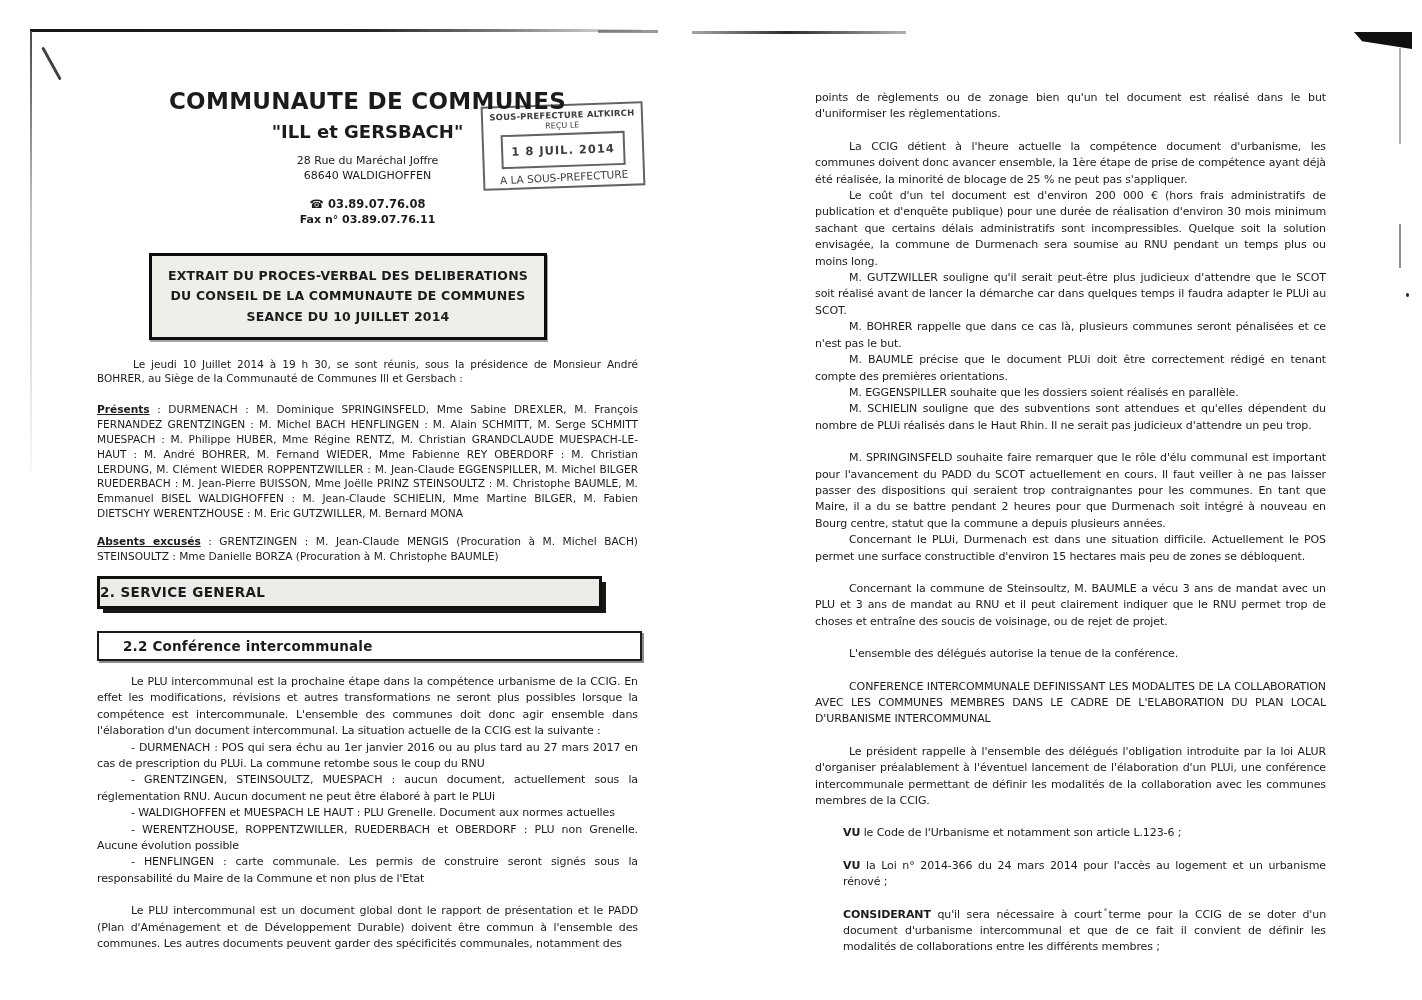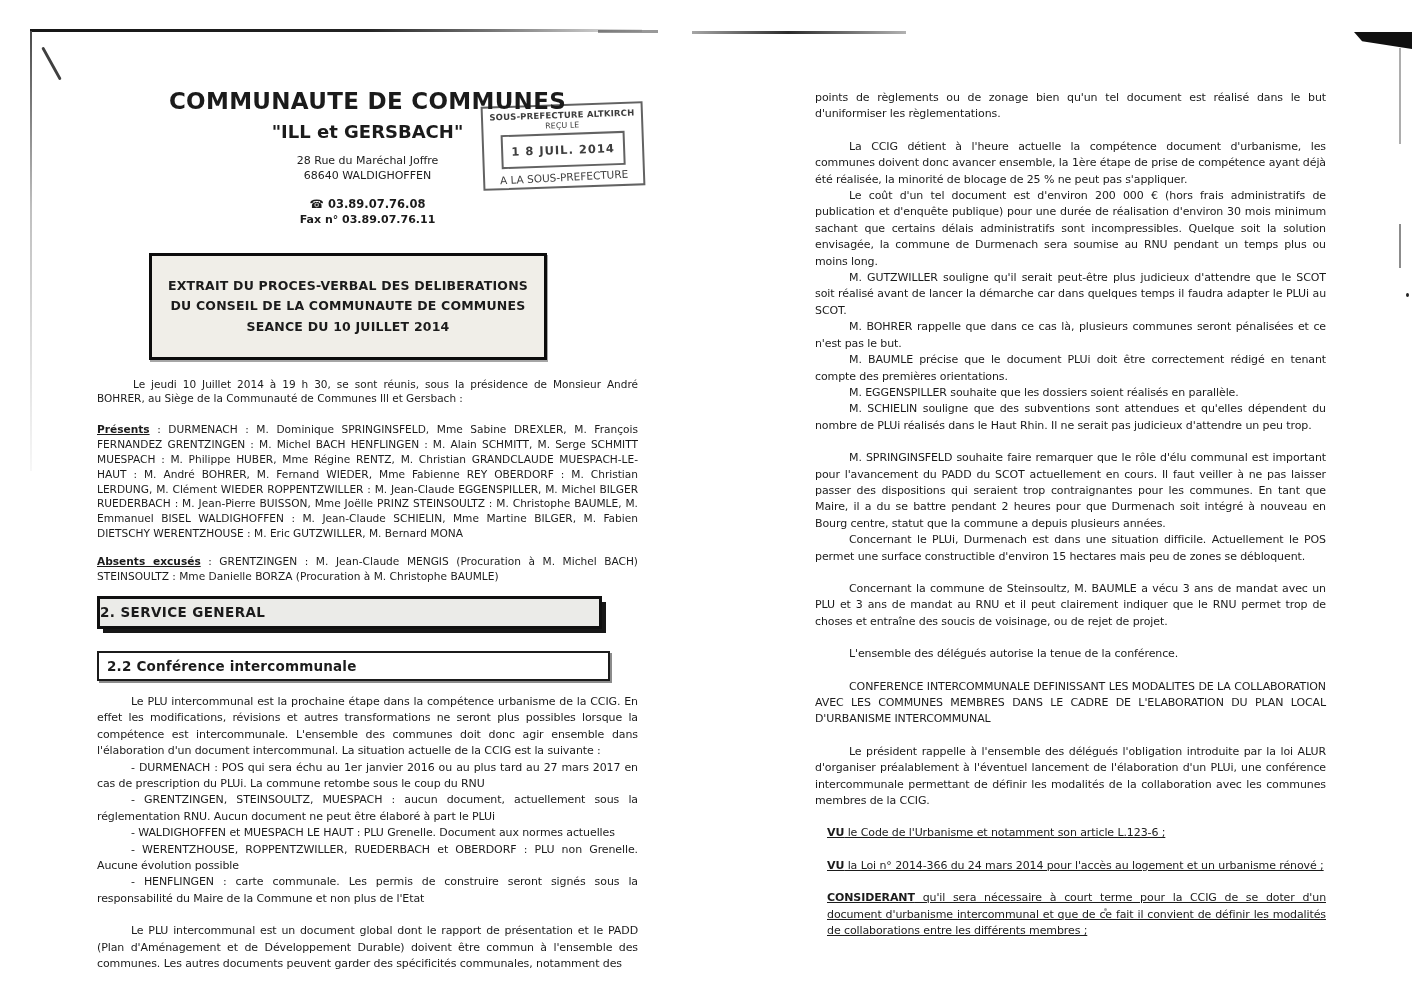--- a/index.html
+++ b/index.html
@@ -46,48 +46,48 @@
   }
   .stamp .s1{font-size:8.5px;font-weight:bold;letter-spacing:.2px;}
   .stamp .s2{font-size:8px;margin-top:1px;}
   .stamp .date-box{border:2px solid rgba(70,70,70,.85);width:116px;margin:3px auto 4px;padding:8px 2px;}
   .stamp .sdate{font-size:11.5px;font-weight:bold;letter-spacing:1px;}
   .stamp .s3{font-size:10.5px;transform:rotate(-1deg);}
 
   
   .title-box{
     margin:26px 0 0 52px;width:384px;border:3px solid #0c0c0c;background:#f0eee8;
-    padding:20px 4px;text-align:center;font-size:12.5px;font-weight:bold;
+    padding:10px 4px;text-align:center;font-size:12.5px;font-weight:bold;
     line-height:1.62;letter-spacing:.2px;box-shadow:1px 2px 0 rgba(0,0,0,.35);
   }
 
   
   .intro{margin:17px 0 0;font-size:10.5px;line-height:14.6px;text-align:justify;text-indent:36px;}
   .people{margin:16px 0 0;font-size:10.6px;line-height:14.9px;text-align:justify;}
   .people.absents{margin-top:13px;}
   .plabel{font-weight:bold;}
   .ul{text-decoration:underline;}
   .ooo{margin-top:13px;text-align:center;font-size:11px;}
 
   
   .sec1{
     margin-top:12px;width:499px;border:3px solid #101010;background:#ebebe8;
     padding:5px 0 6px;font-size:13.5px;font-weight:bold;letter-spacing:.4px;
     box-shadow:5px 5px 0 -1px #171717;
   }
   .sec2{
     margin-top:22px;width:493px;border:2px solid #1b1b1b;background:#fff;
-    padding:5px 8px;font-size:13.5px;font-weight:bold;letter-spacing:.2px;
+    padding:5px 24px;font-size:13.5px;font-weight:bold;letter-spacing:.2px;
     box-shadow:2px 2px 0 rgba(0,0,0,.45);
   }
 
   
   .b{margin:0;font-size:11px;line-height:16.4px;text-align:justify;letter-spacing:-.1px;}
   .ind{text-indent:34px;}
-  .blk{margin-left:12px;text-indent:0;text-decoration:underline;}
+  .blk{margin-left:28px;text-indent:0;}
   .gap{margin-top:16px;}
   .first{margin-top:13px;}
 </style>
 </head>
 <body>
 
 <div class="sheet">
 
   <div class="art art-topline-left"></div>
   <div class="art art-topdash"></div>

